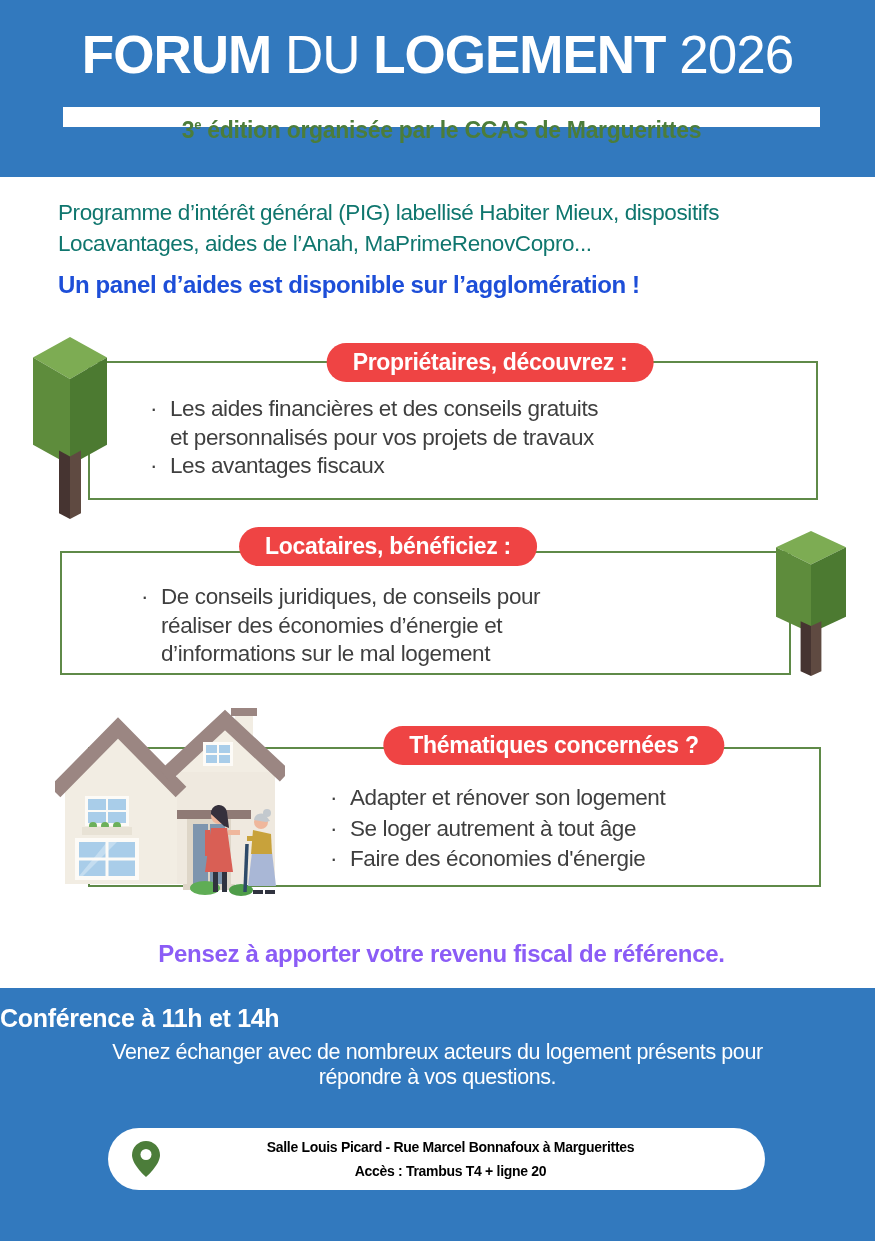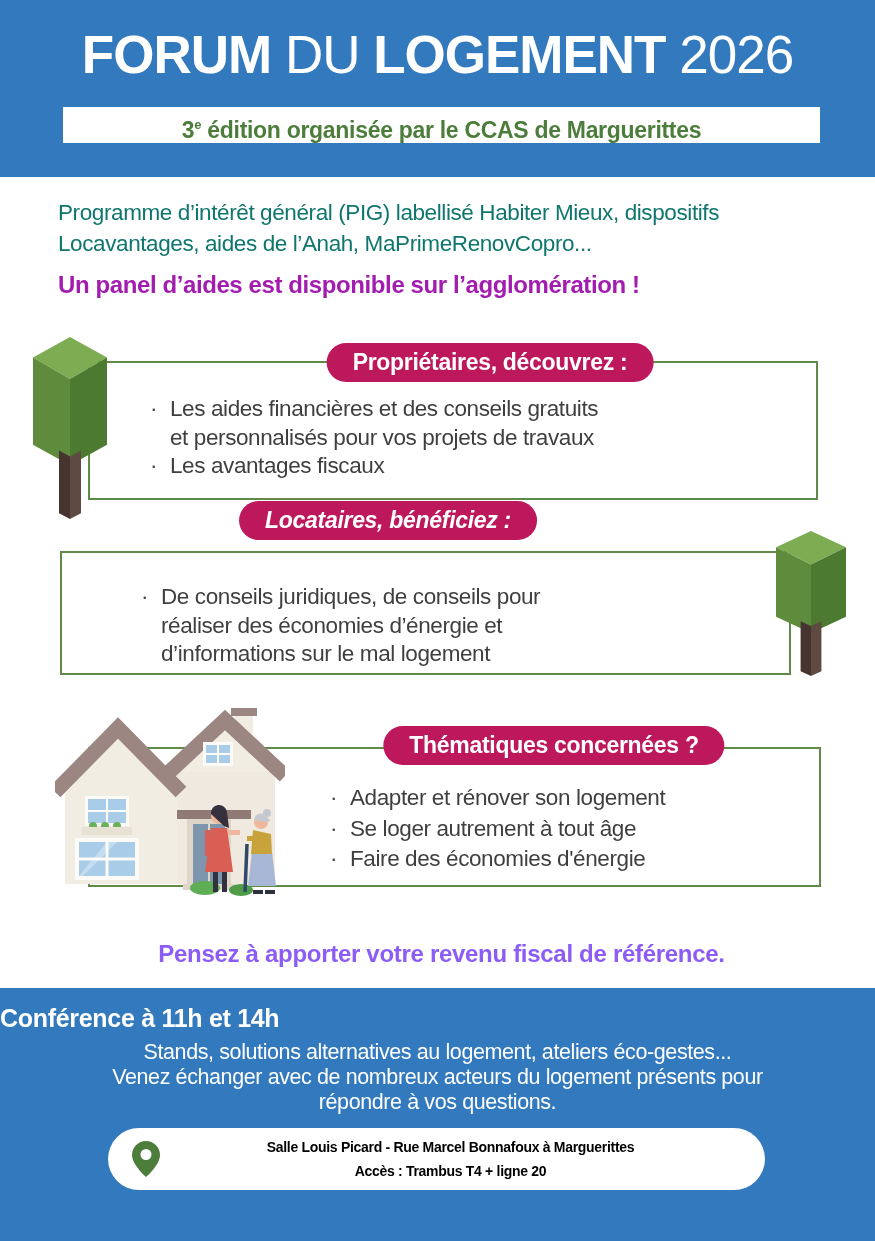--- a/index.html
+++ b/index.html
@@ -9,42 +9,42 @@
   }
   
   .header-band{position:absolute;left:0;top:0;width:875px;height:177px;background:#3279BE;text-decoration:underline;}
   .main-title{
     position:absolute;left:0;top:24px;width:875px;text-align:center;color:#ffffff;
     font-size:53px;letter-spacing:-1px;white-space:nowrap;
   }
   .main-title .heavy{font-weight:800;}
   .main-title .light{font-weight:300;}
   .edition-banner{
-    position:absolute;left:63px;top:107px;width:757px;height:36px;background:#ffffff;
+    position:absolute;left:63px;top:107px;width:757px;height:20px;background:#ffffff;
     text-align:center;line-height:36px;color:#4C7D3A;font-weight:bold;font-size:23px;
     letter-spacing:-0.3px;
   }
   .edition-banner sup{font-size:13px;}
   
   .intro{position:absolute;left:58px;top:197px;color:#0f766e;font-size:22.5px;
     line-height:31px;letter-spacing:-0.4px;white-space:nowrap;}
-  .intro-highlight{position:absolute;left:58px;top:271px;color:#a21caf;font-weight:bold;
+  .intro-highlight{position:absolute;left:58px;top:271px;color:#1d4ed8;font-weight:bold;
     font-size:24px;letter-spacing:-0.4px;white-space:nowrap;}
   
   .sec-box{position:absolute;border:2px solid #5F8A48;background:transparent;}
   .box-owners{left:88px;top:361px;width:726px;height:135px;}
   .box-tenants{left:60px;top:551px;width:727px;height:120px;}
   .box-themes{left:88px;top:747px;width:729px;height:136px;}
   .sec-pill{
-    position:absolute;transform:translateX(-50%);background:#be185d;color:#fff;
+    position:absolute;transform:translateX(-50%);background:#ef4444;color:#fff;
     font-weight:bold;font-size:23px;letter-spacing:-0.3px;line-height:39px;height:39px;
     padding:0 26px;border-radius:20px;white-space:nowrap;
   }
   .pill-owners{left:490px;top:343px;}
-  .pill-tenants{left:388px;top:501px;font-style:italic;}
+  .pill-tenants{left:388px;top:527px;}
   .pill-themes{left:554px;top:726px;}
   .bullets{position:absolute;color:#3F3F3F;font-size:22.5px;letter-spacing:-0.4px;
     line-height:28.5px;white-space:nowrap;}
   .bullets-owners{left:150px;top:395px;}
   .bullets-tenants{left:141px;top:583px;}
   .bullets-themes{left:330px;top:783px;line-height:30.5px;}
   .bline{display:flex;}
   .dot{width:20px;text-align:left;color:#3F3F3F;}
   .dot.empty{visibility:hidden;}
   
@@ -220,21 +220,20 @@
       <rect x="198" y="184" width="10" height="4" fill="#30333F"></rect>
       <rect x="210" y="184" width="10" height="4" fill="#30333F"></rect>
     </svg>
   </div>
 
   <div class="reminder">Pensez à apporter votre revenu fiscal de référence.</div>
 
   <div class="footer-band">
     <div class="conf-title">Conférence à 11h et 14h</div>
     <div class="conf-lines">
-      <div>Stands, solutions alternatives au logement, ateliers éco-gestes...</div>
       <div>Venez échanger avec de nombreux acteurs du logement présents pour</div>
       <div>répondre à vos questions.</div>
     </div>
     <div class="location-pill">
       <span class="pin-wrap">
         <svg width="28" height="36" viewBox="0 0 28 36">
           <path d="M14,0 C6.3,0 0,6.3 0,14 C0,24 14,36 14,36 C14,36 28,24 28,14 C28,6.3 21.7,0 14,0 Z" fill="#4C7D3A"></path>
           <circle cx="14" cy="13.5" r="5.5" fill="#ffffff"></circle>
         </svg>
       </span>

